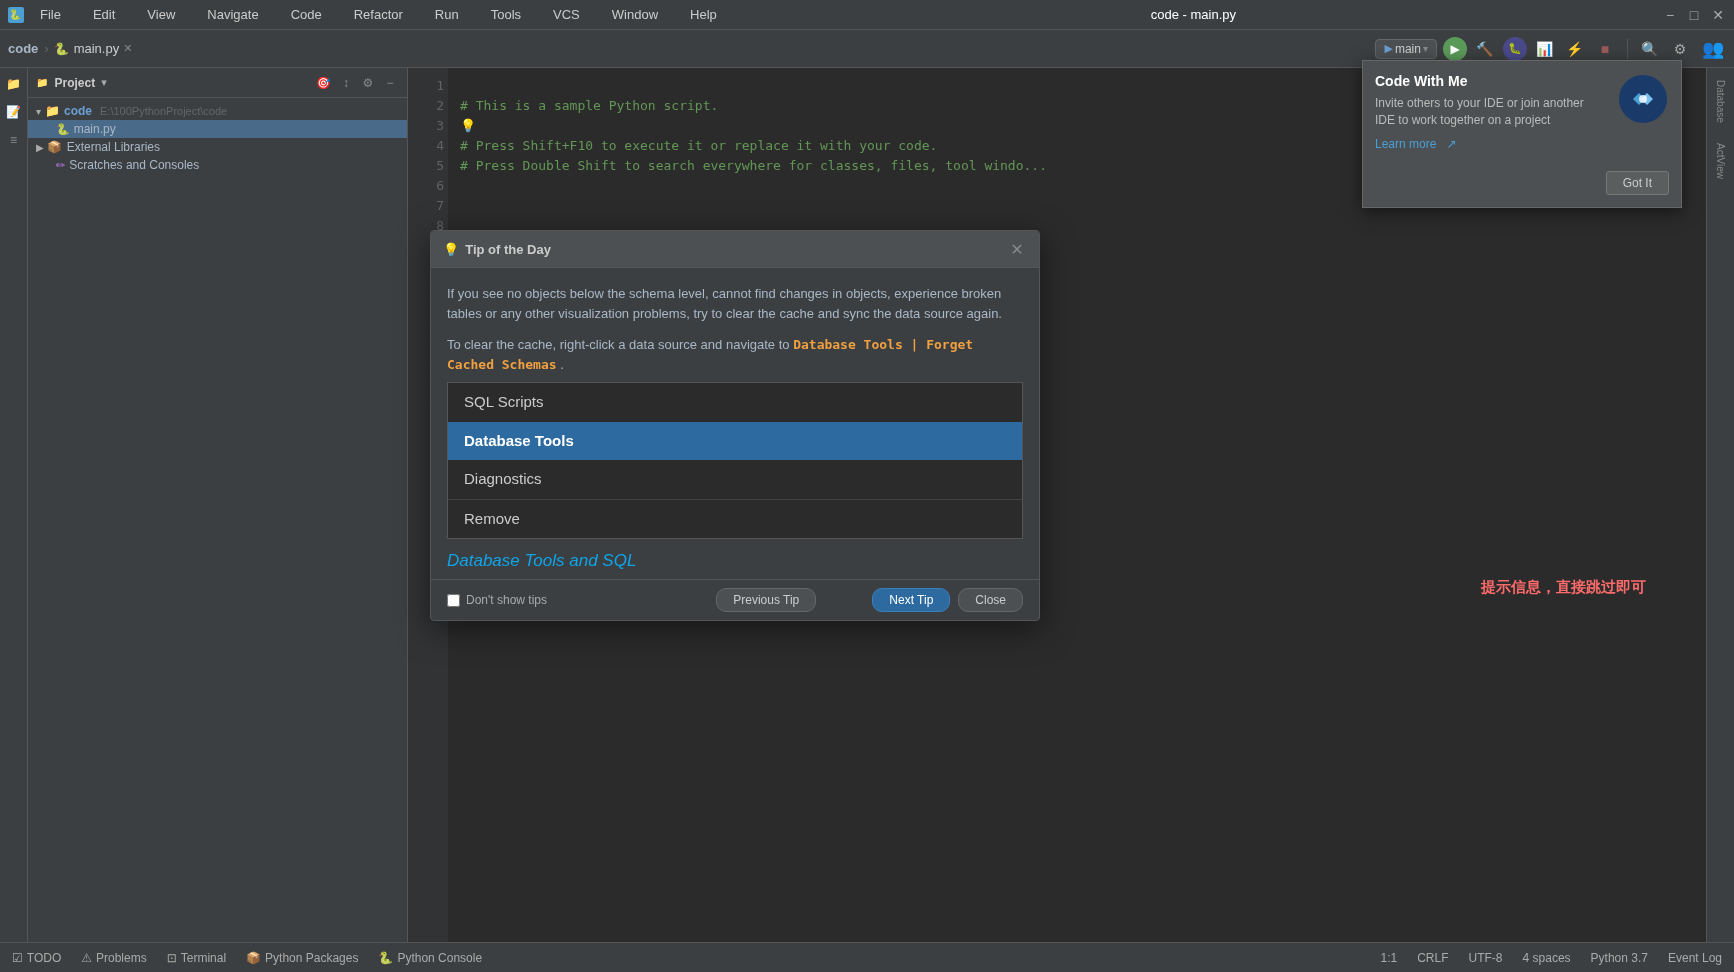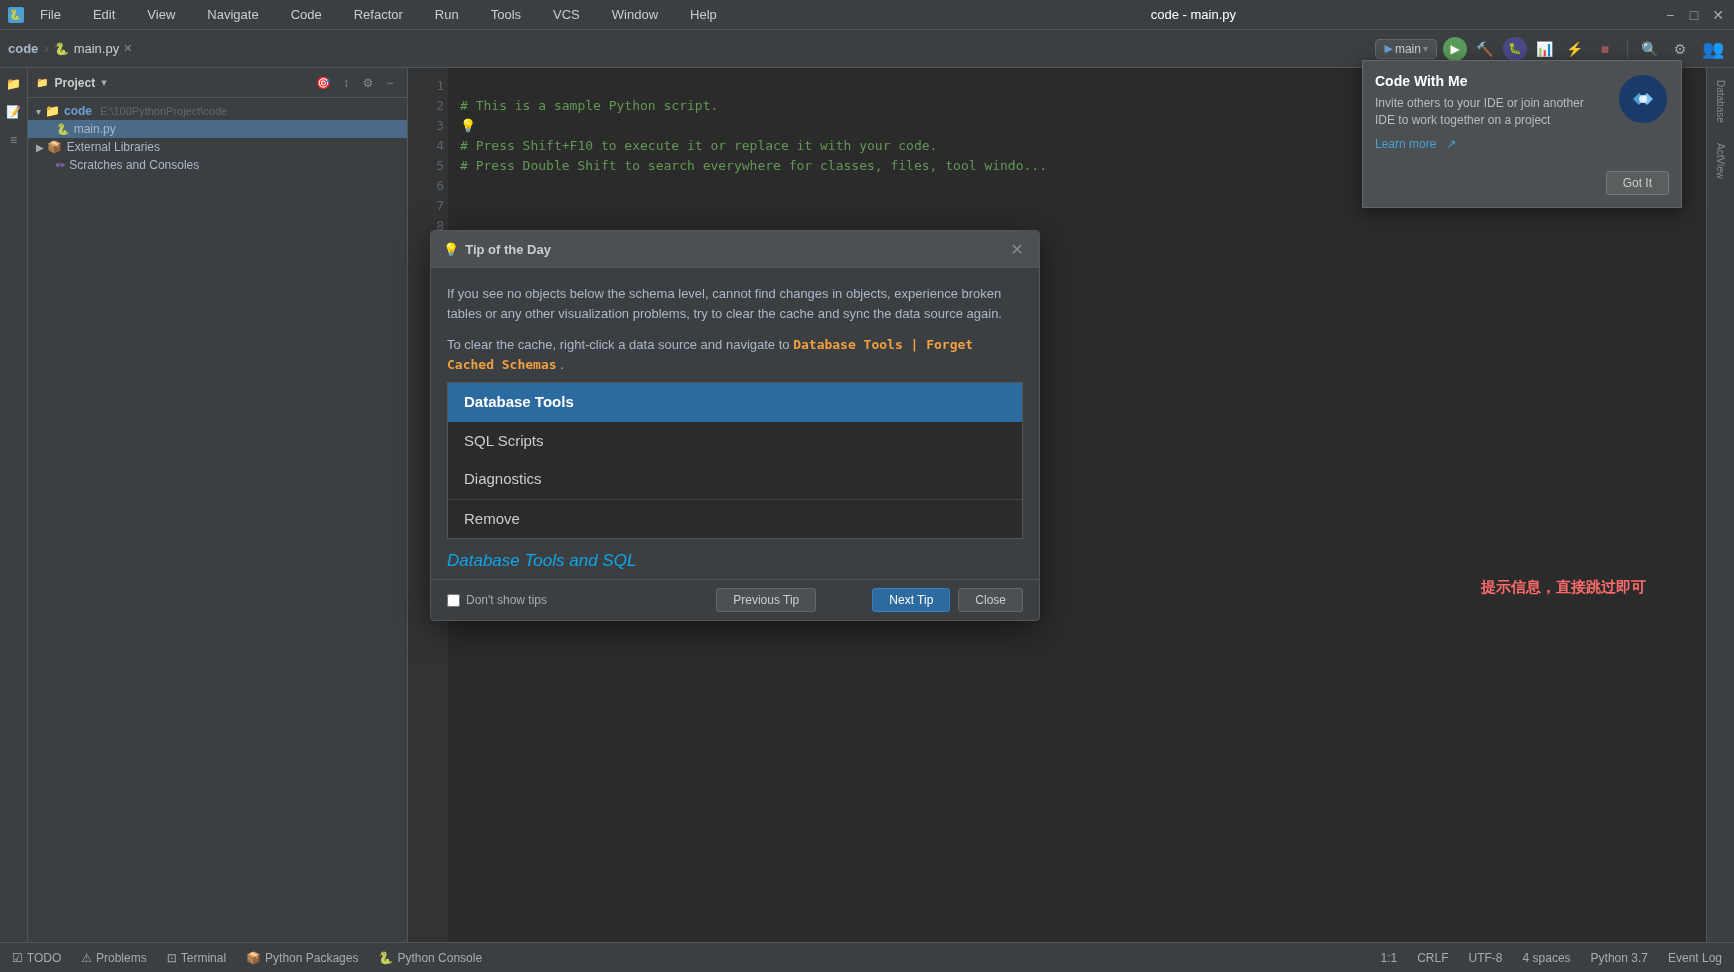--- a/index.html
+++ b/index.html
@@ -358,21 +358,21 @@
       color: #aaa;
     }
     .tip-checkbox input { cursor: pointer; }
     .tip-buttons {
       margin-left: auto;
       display: flex;
       gap: 8px;
     }
     .tip-btn {
       padding: 4px 16px;
-      border-radius: 3px;
+      border-radius: 10px;
       border: 1px solid #666;
       cursor: pointer;
       font-size: 12px;
       background: #4c5052;
       color: #ccc;
     }
     .tip-btn.primary {
       background: #2d6a9f;
       border-color: #3a7fbe;
       color: white;
@@ -632,22 +632,22 @@
     <div class="tip-dialog-close">✕</div>
   </div>
   <div class="tip-content">
     <div class="tip-text">If you see no objects below the schema level, cannot find changes in objects, experience broken tables or any other visualization problems, try to clear the cache and sync the data source again.</div>
     <div class="tip-instruction">
       <span>To clear the cache, right-click a data source and navigate to</span>
       <span class="tip-code">Database Tools | Forget Cached Schemas</span>
       <span>.</span>
     </div>
     <div class="tip-menu-list">
+      <div class="tip-menu-item">SQL Scripts</div>
       <div class="tip-menu-item selected">Database Tools</div>
-      <div class="tip-menu-item">SQL Scripts</div>
       <div class="tip-menu-item">Diagnostics</div>
       <div class="tip-menu-divider"></div>
       <div class="tip-menu-remove">Remove</div>
     </div>
   </div>
   <div class="tip-footer-text">Database Tools and SQL</div>
   <div class="tip-dialog-footer">
     <label class="tip-checkbox">
       <input type="checkbox" style="">
       <span>Don't show tips</span>

